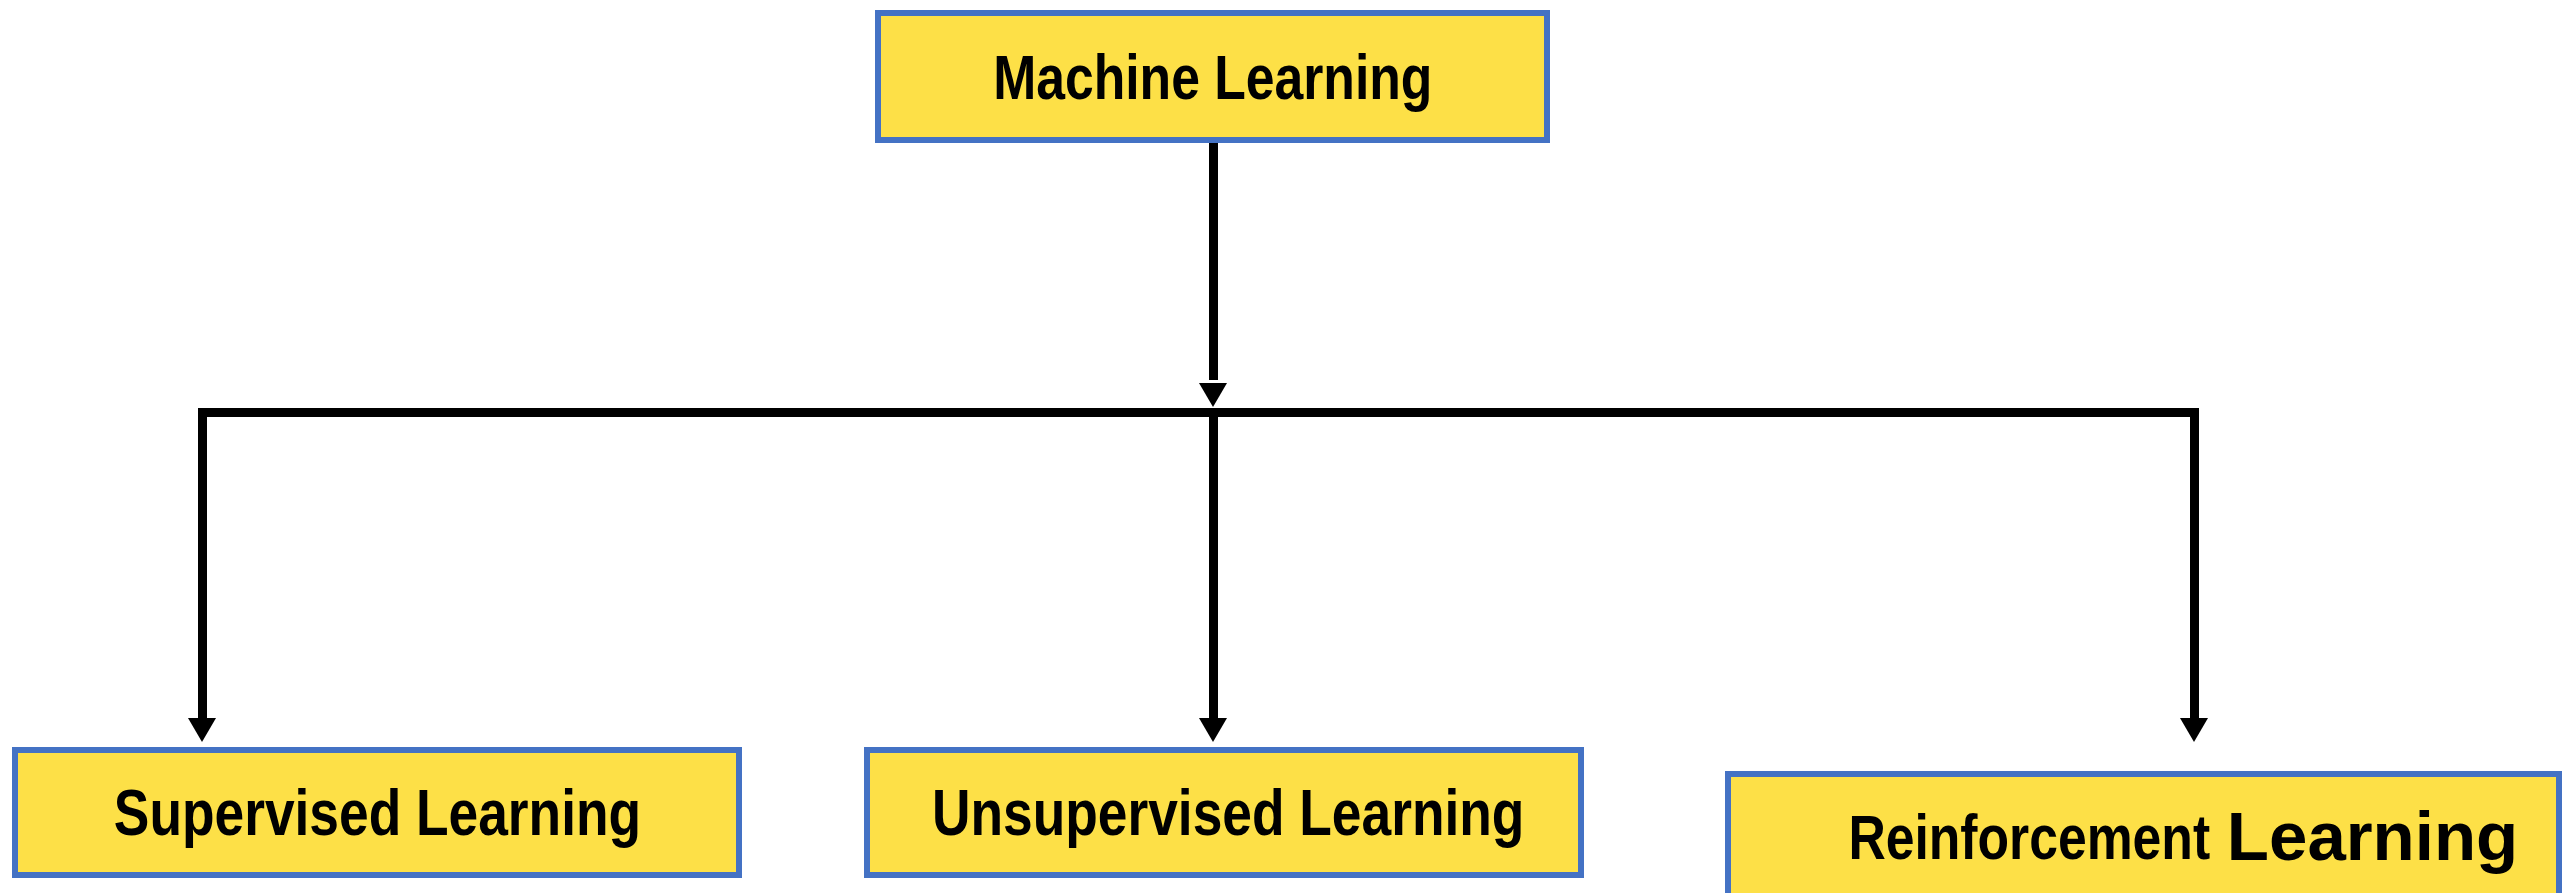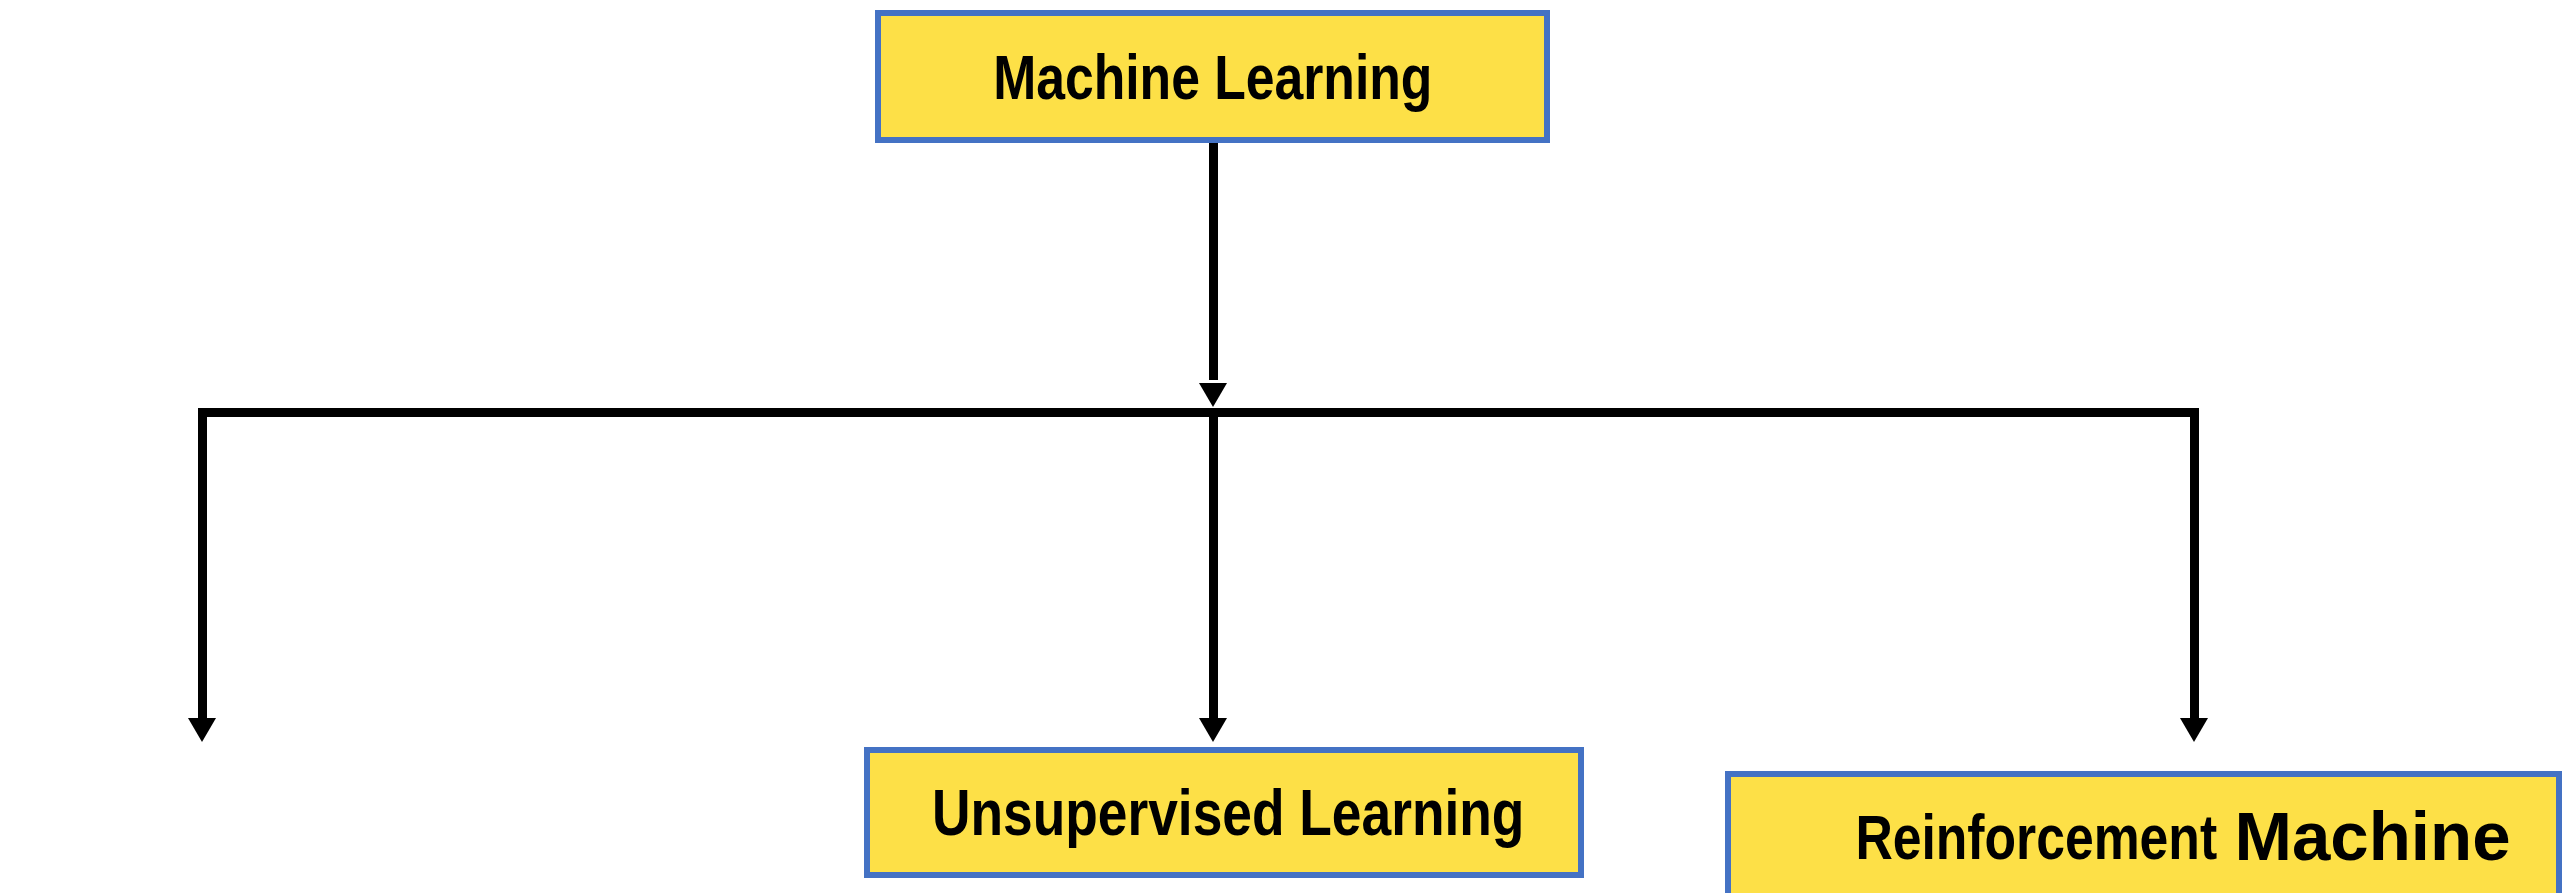--- a/index.html
+++ b/index.html
@@ -105,24 +105,27 @@
 
   <div class="line" id="branch-left"></div>
   <div class="arrowhead" id="arrow-left"></div>
 
   <div class="line" id="branch-mid"></div>
   <div class="arrowhead" id="arrow-mid"></div>
 
   <div class="line" id="branch-right"></div>
   <div class="arrowhead" id="arrow-right"></div>
 
+  <div class="node" id="node-supervised">
+    <span class="txt condensed">Supervised Learning</span>
+  </div>
 
   <div class="node" id="node-unsupervised">
     <span class="txt condensed">Unsupervised Learning</span>
   </div>
 
   <div class="node" id="node-reinforcement">
     <span class="txt word1">Reinforcement</span>
-    <span class="txt word2">Machine</span>
+    <span class="txt word2">Learning</span>
   </div>
 
 </div>
 
 
 </body></html>

